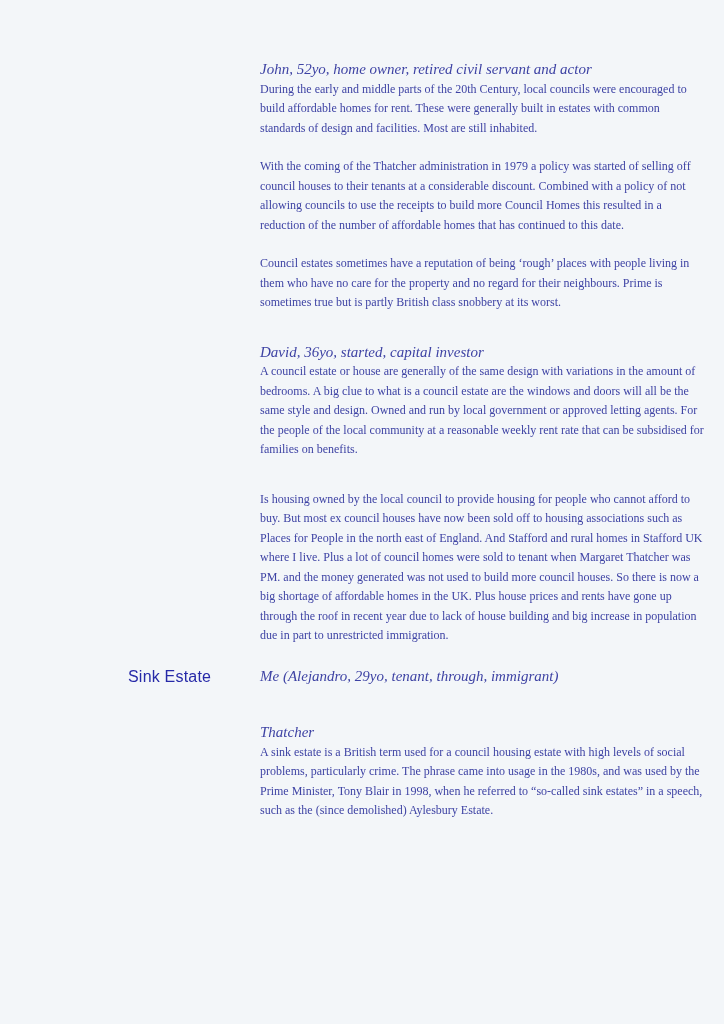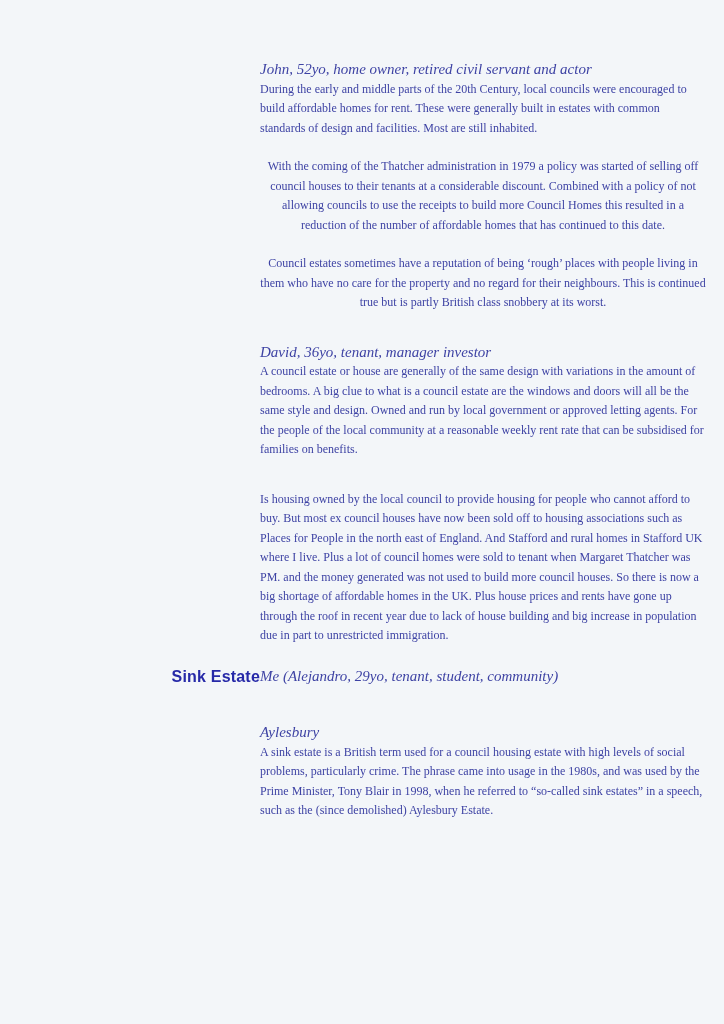--- a/index.html
+++ b/index.html
@@ -42,77 +42,75 @@
     color: #3e43a4;
   }
   .body-par {
     margin: 0 0 0 0;
     font-size: 12px;
     line-height: 19.5px;
     color: #3e43a4;
   }
   .body-par + .body-par {
     margin-top: 19px;
-    text-align: center;
   }
   .gap-entry   { margin-top: 30px; }
   .gap-entry-sm{ margin-top: 21px; }
   .gap-entry-lg{ margin-top: 37px; }
   .term-label {
     margin: 0;
     font-family: "Liberation Sans", sans-serif;
-    font-weight: bold;
+    font-weight: normal;
     font-size: 16px;
     line-height: 19.5px;
     color: #2629a8;
     letter-spacing: 0.2px;
     white-space: nowrap;
-    text-align: right;
   }
 </style>
 </head>
 <body>
 
 <div class="page">
 
   <div class="row">
     <div class="margin-col"></div>
     <div class="content-col">
       <p class="speaker">John, 52yo, home owner, retired civil servant and actor</p>
       <p class="body-par">During the early and middle parts of the 20th Century, local councils were encouraged to build affordable homes for rent. These were generally built in estates with common standards of design and facilities. Most are still inhabited.</p>
       <p class="body-par">With the coming of the Thatcher administration in 1979 a policy was started of selling off council houses to their tenants at a considerable discount. Combined with a policy of not allowing councils to use the receipts to build more Council Homes this resulted in a reduction of the number of affordable homes that has continued to this date.</p>
-      <p class="body-par">Council estates sometimes have a reputation of being ‘rough’ places with people living in them who have no care for the property and no regard for their neighbours. This is continued true but is partly British class snobbery at its worst.</p>
+      <p class="body-par">Council estates sometimes have a reputation of being ‘rough’ places with people living in them who have no care for the property and no regard for their neighbours. Prime is sometimes true but is partly British class snobbery at its worst.</p>
     </div>
   </div>
 
   <div class="row gap-entry">
     <div class="margin-col"></div>
     <div class="content-col">
-      <p class="speaker">David, 36yo, tenant, manager investor</p>
+      <p class="speaker">David, 36yo, started, capital investor</p>
       <p class="body-par">A council estate or house are generally of the same design with variations in the amount of bedrooms. A big clue to what is a council estate are the windows and doors will all be the same style and design. Owned and run by local government or approved letting agents. For the people of the local community at a reasonable weekly rent rate that can be subsidised for families on benefits.</p>
     </div>
   </div>
 
   <div class="row gap-entry">
     <div class="margin-col"></div>
     <div class="content-col">
       <p class="body-par"> Is housing owned by the local council to provide housing for people who cannot afford to buy. But most ex council houses have now been sold off to housing associations such as Places for People in the north east of England. And Stafford and rural homes in Stafford UK where I live. Plus a lot of council homes were sold to tenant when Margaret Thatcher was PM. and the money generated was not used to build more council houses. So there is now a big shortage of affordable homes in the UK. Plus house prices and rents have gone up through the roof in recent year due to lack of house building and big increase in population due in part to unrestricted immigration.</p>
     </div>
   </div>
 
   <div class="row gap-entry-sm">
     <div class="margin-col">
       <p class="term-label">Sink Estate</p>
     </div>
     <div class="content-col">
-      <p class="speaker">Me (Alejandro, 29yo, tenant, student, community)</p>
+      <p class="speaker">Me (Alejandro, 29yo, tenant, through, immigrant)</p>
     </div>
   </div>
 
   <div class="row gap-entry-lg">
     <div class="margin-col"></div>
     <div class="content-col">
-      <p class="speaker">Aylesbury</p>
+      <p class="speaker">Thatcher</p>
       <p class="body-par">A sink estate is a British term used for a council housing estate with high levels of social problems, particularly crime. The phrase came into usage in the 1980s, and was used by the Prime Minister, Tony Blair in 1998, when he referred to “so-called sink estates” in a speech, such as the (since demolished) Aylesbury Estate.</p>
     </div>
   </div>
 
 </div>
 
 </body></html>

